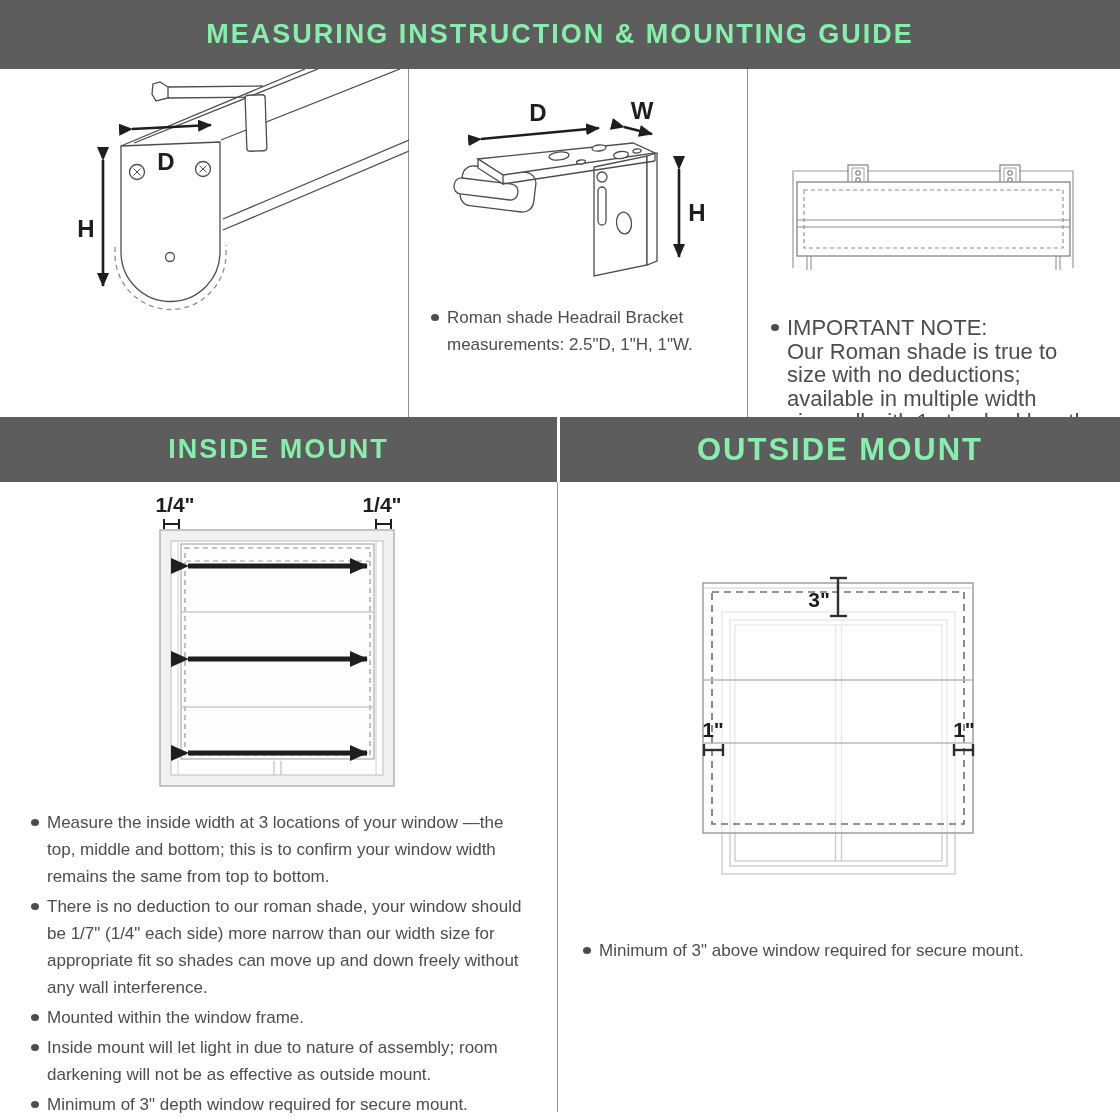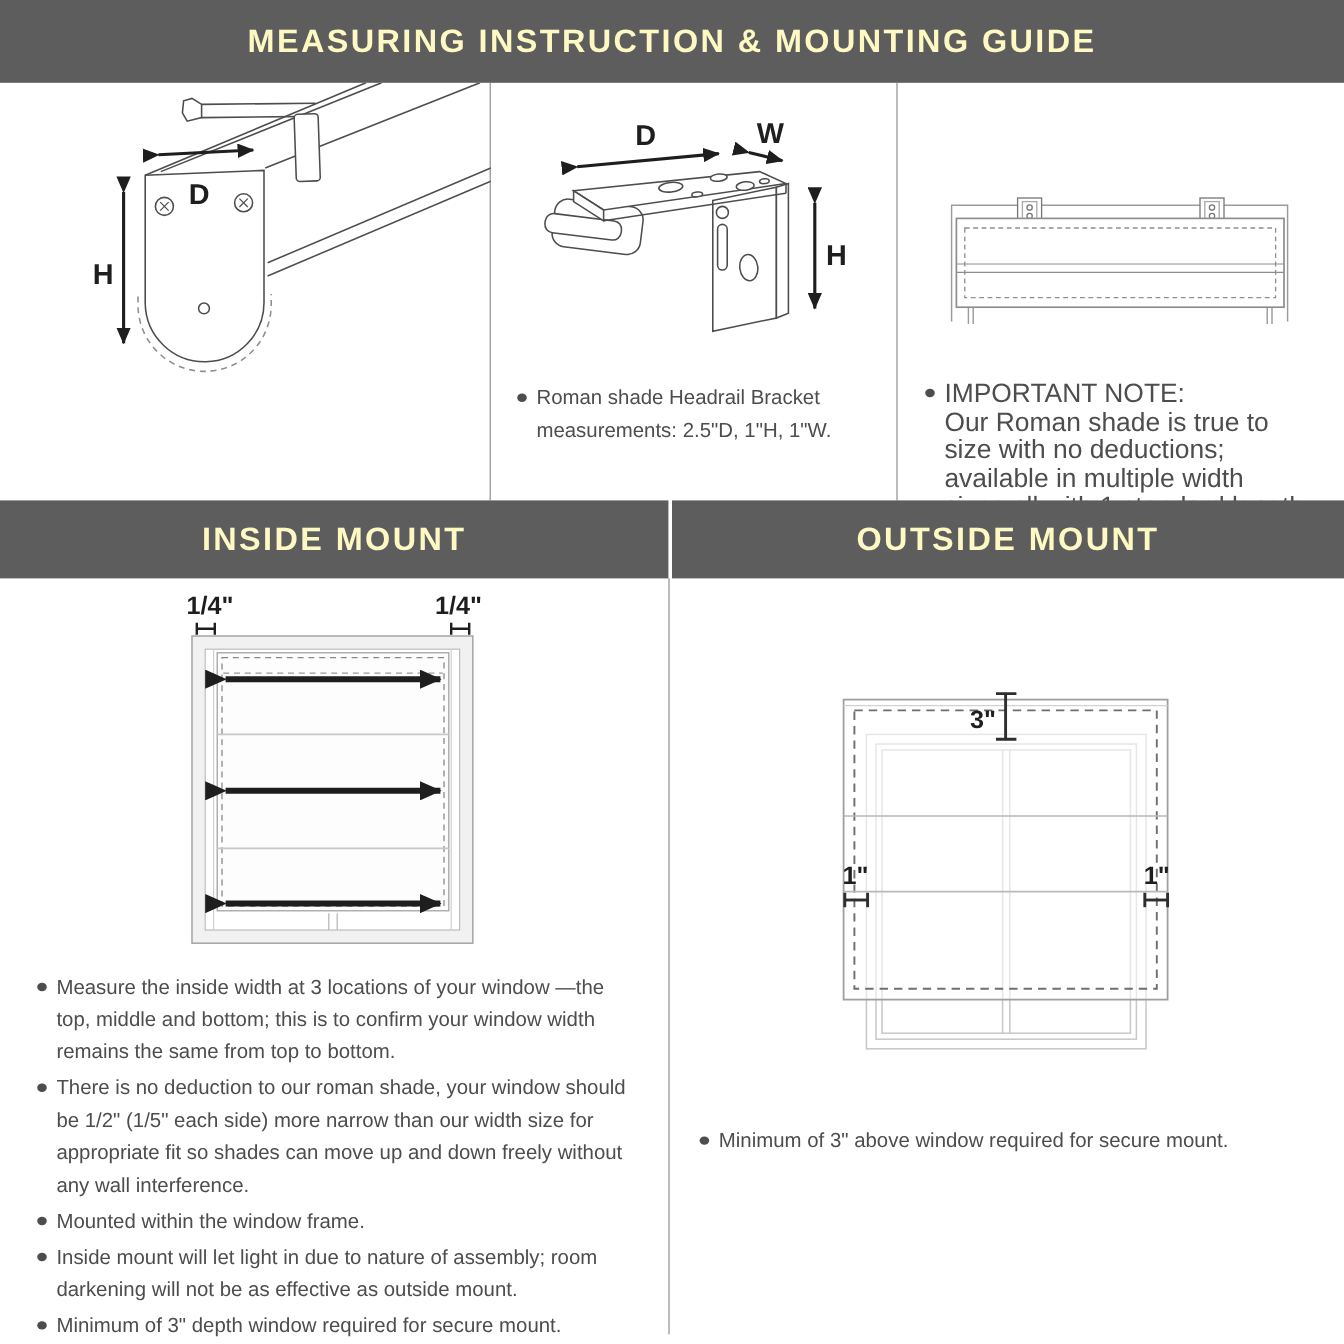--- a/index.html
+++ b/index.html
@@ -1,38 +1,38 @@
 <!DOCTYPE html>
 <html><head>
 <meta charset="utf-8">
 <style>
   html,body{margin:0;padding:0;background:#ffffff;}
   #canvas{
     position:relative;width:1120px;height:1120px;background:#ffffff;overflow:hidden;
     font-family:"Liberation Sans","DejaVu Sans",sans-serif;color:#4d4d4d;
   }
   .bar{
-    position:absolute;background:#5d5d5d;color:#fef9c3;display:flex;
+    position:absolute;background:#5d5d5d;color:#86efac;display:flex;
     align-items:center;justify-content:center;font-weight:bold;letter-spacing:2px;
   }
   #title-bar{left:0;top:0;width:1120px;height:69px;font-size:27px;}
   #inside-bar{left:0;top:417px;width:557px;height:65px;font-size:27px;justify-content:center;}
-  #outside-bar{left:560px;top:417px;width:560px;height:65px;font-size:27px;}
+  #outside-bar{left:560px;top:417px;width:560px;height:65px;font-size:31px;}
   .vdiv{position:absolute;width:1px;background:#909090;}
   #div-a{left:408px;top:69px;height:348px;}
   #div-b{left:747px;top:69px;height:348px;}
   #div-c{left:557px;top:482px;height:630px;}
   .note{
     position:absolute;font-size:17px;line-height:27px;color:#4d4d4d;
   }
   .brow{display:flex;align-items:flex-start;}
   .dot{flex:0 0 8px;width:7px;height:7px;border-radius:50%;background:#4d4d4d;margin-top:10px;margin-right:8px;}
   .btxt{flex:1;}
   #note-headrail{left:30px;top:318px;width:312px;}
-  #note-bracket{left:431px;top:318px;width:310px;}
+  #note-bracket{left:431px;top:304px;width:310px;}
   #note-important{left:771px;top:316px;width:318px;font-size:22px;line-height:23.5px;}
   #note-important .dot{margin-top:8px;}
   #inside-bullets{left:28px;top:806px;width:510px;}
   #inside-bullets .brow{margin:3px;}
   #outside-bullets{left:583px;top:938px;width:478px;line-height:25.5px;}
   #outside-bullets .dot{margin-top:9px;}
   svg{position:absolute;display:block;}
   #svg-headrail{left:0;top:69px;}
   #svg-bracket{left:409px;top:69px;}
   #svg-mounted{left:748px;top:69px;}
@@ -250,21 +250,21 @@
     <text x="406" y="255" font-size="21" text-anchor="middle">1"</text>
   </svg>
 
   <div class="note" id="inside-bullets">
     <div class="brow">
       <span class="dot"></span>
       <span class="btxt">Measure the inside width at 3 locations of your window —the top, middle and bottom; this is to confirm your window width remains the same from top to bottom.</span>
     </div>
     <div class="brow">
       <span class="dot"></span>
-      <span class="btxt">There is no deduction to our roman shade, your window should be 1/2" (1/5" each side) more narrow than our width size for appropriate fit so shades can move up and down freely without any wall interference.</span>
+      <span class="btxt">There is no deduction to our roman shade, your window should be 1/7" (1/4" each side) more narrow than our width size for appropriate fit so shades can move up and down freely without any wall interference.</span>
     </div>
     <div class="brow">
       <span class="dot"></span>
       <span class="btxt">Mounted within the window frame.</span>
     </div>
     <div class="brow">
       <span class="dot"></span>
       <span class="btxt">Inside mount will let light in due to nature of assembly; room darkening will not be as effective as outside mount.</span>
     </div>
     <div class="brow">

